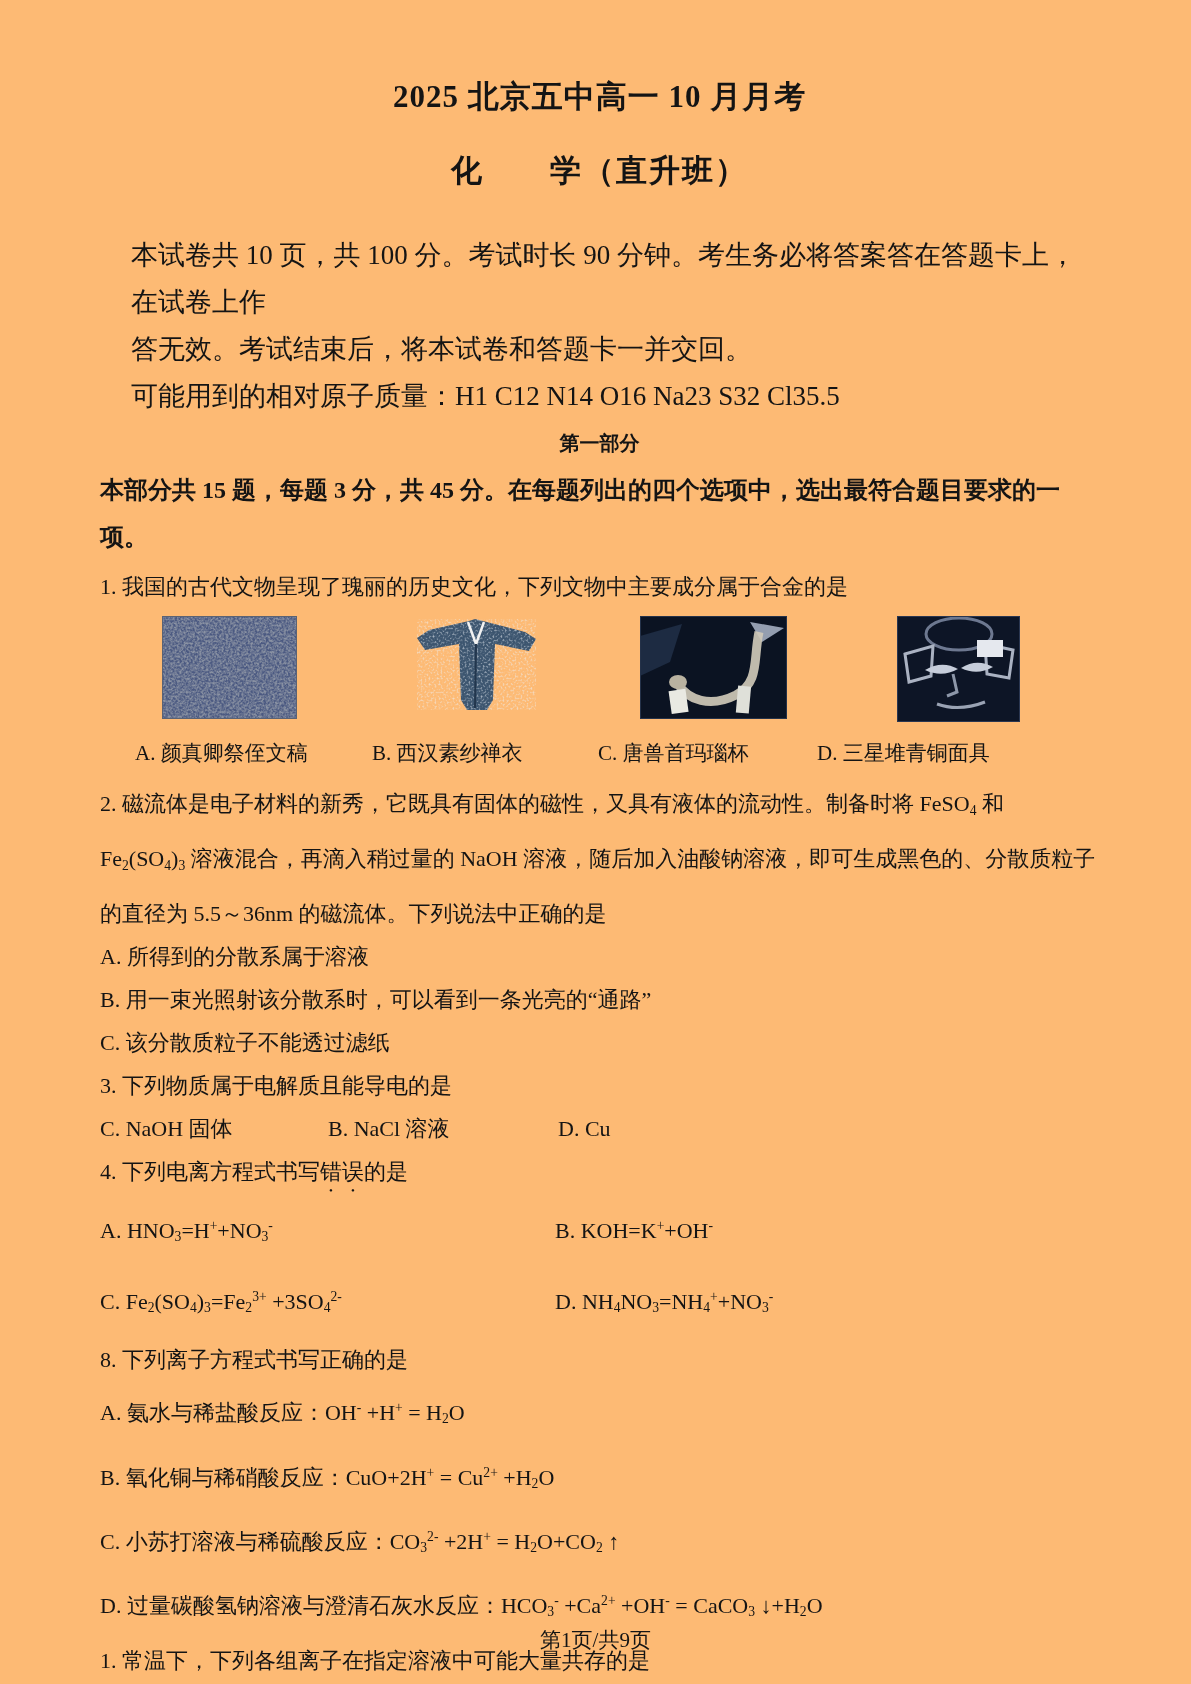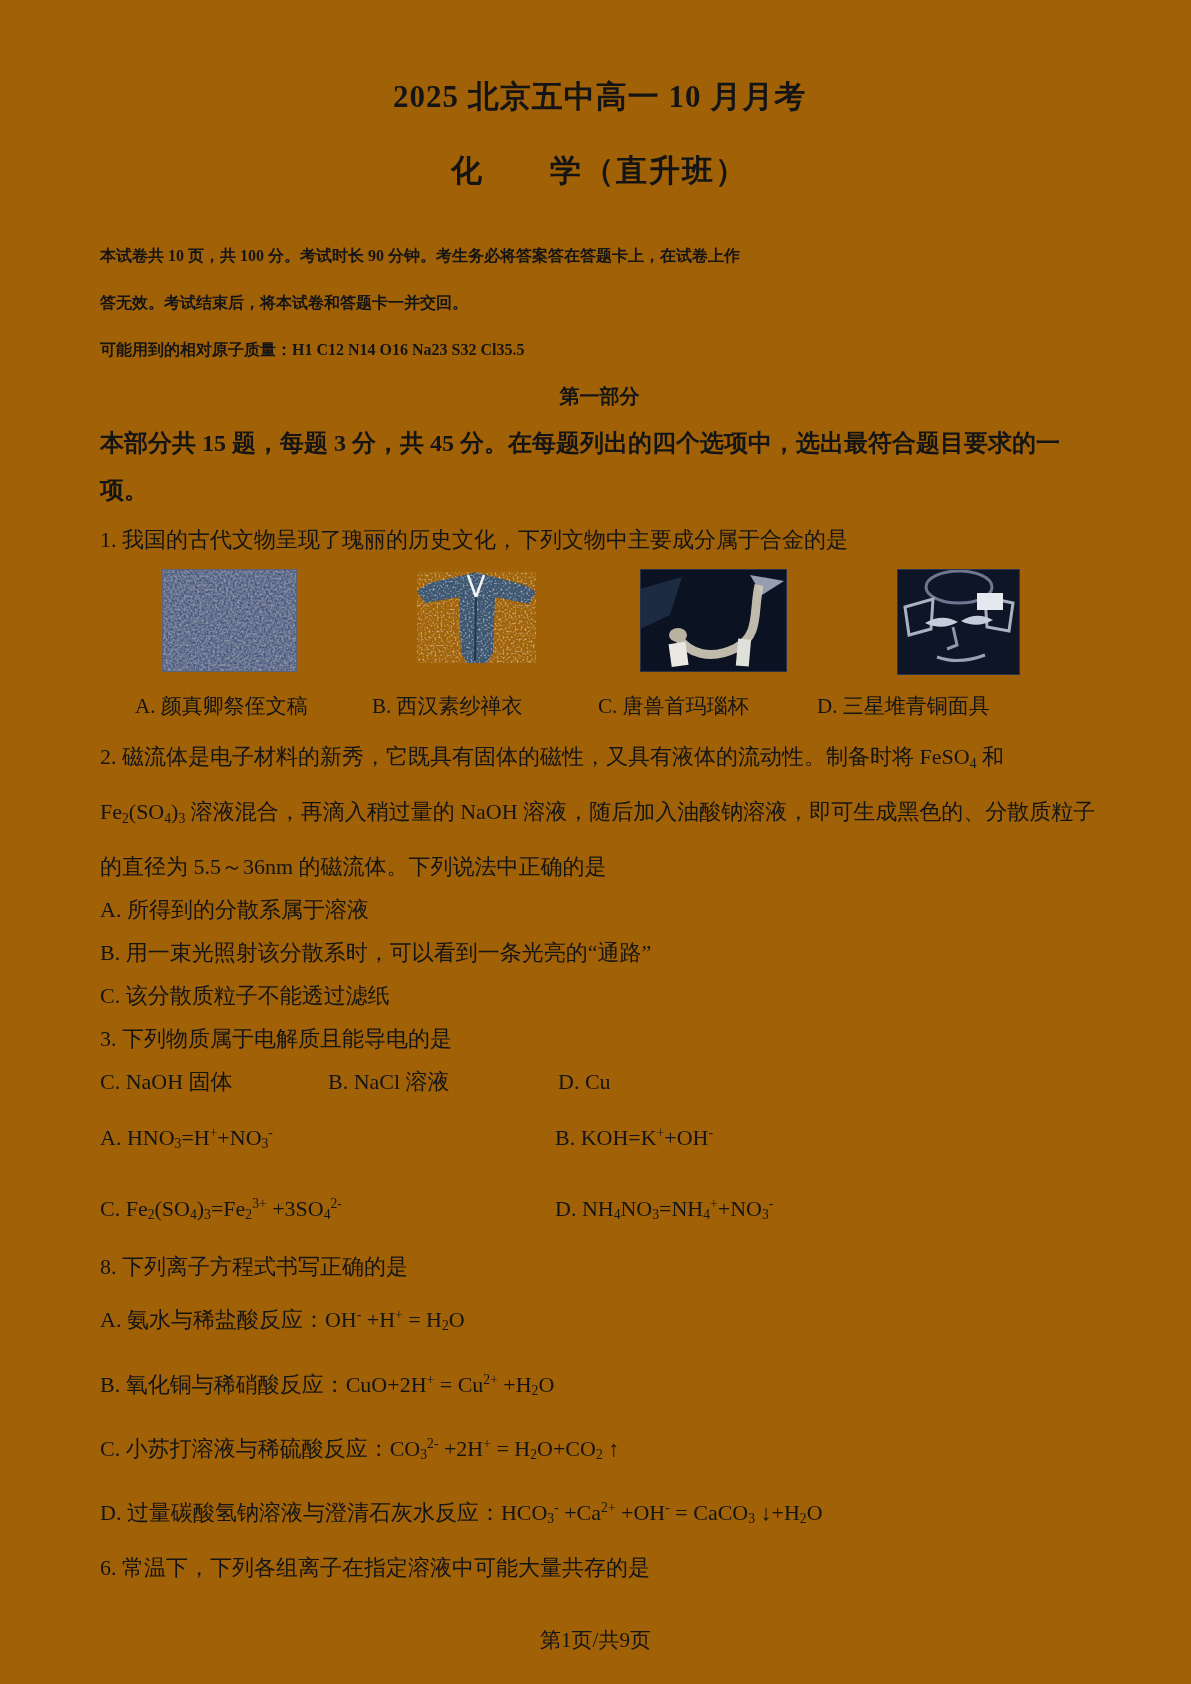--- a/index.html
+++ b/index.html
@@ -1,22 +1,22 @@
 <!DOCTYPE html>
 <html><head>
 <meta charset="utf-8">
 <style>
   html,body{margin:0;padding:0;background:#ffffff;}
-  .page{position:relative;width:1191px;height:1684px;background:#a16207;overflow:hidden;
+  .page{position:relative;width:1191px;height:1684px;background:#fdba74;overflow:hidden;
         font-family:"Liberation Serif","DejaVu Serif",serif;color:#141414;}
   .content{position:absolute;left:100px;right:92px;top:76px;}
   .center{text-align:center;}
   h1.title{font-size:31px;font-weight:bold;margin:0 0 32px 0;letter-spacing:1px;}
   h2.subject{font-size:31px;font-weight:bold;margin:0 0 40px 0;letter-spacing:2px;}
-  .intro-ln{font-size:16px;line-height:47px;font-weight:bold;}
+  .intro-ln{font-size:27px;line-height:47px;font-weight:normal;margin-left:31px;}
   .sec-title{font-size:20px;line-height:47px;font-weight:bold;text-align:center;}
   .sec-desc{font-size:24px;line-height:47px;font-weight:bold;}
   .ln{font-size:22px;line-height:43px;}
   .ln-lg{font-size:22px;line-height:53px;}
   sub{font-size:0.62em;vertical-align:-0.28em;}
   sup{font-size:0.62em;vertical-align:0.55em;}
   .emph-dots{-webkit-text-emphasis:filled dot #141414;-webkit-text-emphasis-position:under right;
              text-emphasis:filled dot #141414;text-emphasis-position:under right;}
   .figrow{position:relative;height:152px;margin:8px 0 14px 0;}
   .fig{position:absolute;top:0;line-height:0;}
@@ -116,31 +116,32 @@
     <div class="ln">B. 用一束光照射该分散系时，可以看到一条光亮的“通路”</div>
     <div class="ln">C. 该分散质粒子不能透过滤纸</div>
 
     <div class="ln">3. 下列物质属于电解质且能导电的是</div>
     <div class="opt4col">
       <div class="ln">C. NaOH 固体</div>
       <div class="ln">B. NaCl 溶液</div>
       <div class="ln">D. Cu</div>
     </div>
 
+    <div class="ln"><span>4. 下列电离方程式书写</span><span class="emph-dots">错误</span><span>的是</span></div>
     <div class="opt2col">
       <div class="ln">A. HNO<sub>3</sub>=H<sup>+</sup>+NO<sub>3</sub><sup>-</sup></div>
       <div class="ln">B. KOH=K<sup>+</sup>+OH<sup>-</sup></div>
       <div class="ln">C. Fe<sub>2</sub>(SO<sub>4</sub>)<sub>3</sub>=Fe<sub>2</sub><sup>3+</sup> +3SO<sub>4</sub><sup>2-</sup></div>
       <div class="ln">D. NH<sub>4</sub>NO<sub>3</sub>=NH<sub>4</sub><sup>+</sup>+NO<sub>3</sub><sup>-</sup></div>
     </div>
 
     <div class="ln">8. 下列离子方程式书写正确的是</div>
     <div class="ln-lg">A. 氨水与稀盐酸反应：OH<sup>-</sup> +H<sup>+</sup> = H<sub>2</sub>O</div>
     <div class="ln-lg">B. 氧化铜与稀硝酸反应：CuO+2H<sup>+</sup> = Cu<sup>2+</sup> +H<sub>2</sub>O</div>
     <div class="ln-lg">C. 小苏打溶液与稀硫酸反应：CO<sub>3</sub><sup>2-</sup> +2H<sup>+</sup> = H<sub>2</sub>O+CO<sub>2</sub> ↑</div>
     <div class="ln-lg">D. 过量碳酸氢钠溶液与澄清石灰水反应：HCO<sub>3</sub><sup>-</sup> +Ca<sup>2+</sup> +OH<sup>-</sup> = CaCO<sub>3</sub> ↓+H<sub>2</sub>O</div>
 
-    <div class="ln">6. 常温下，下列各组离子在指定溶液中可能大量共存的是</div>
+    <div class="ln">1. 常温下，下列各组离子在指定溶液中可能大量共存的是</div>
 
   </div>
 
   <div class="footer">第1页/共9页</div>
 </div>
 
 </body></html>

